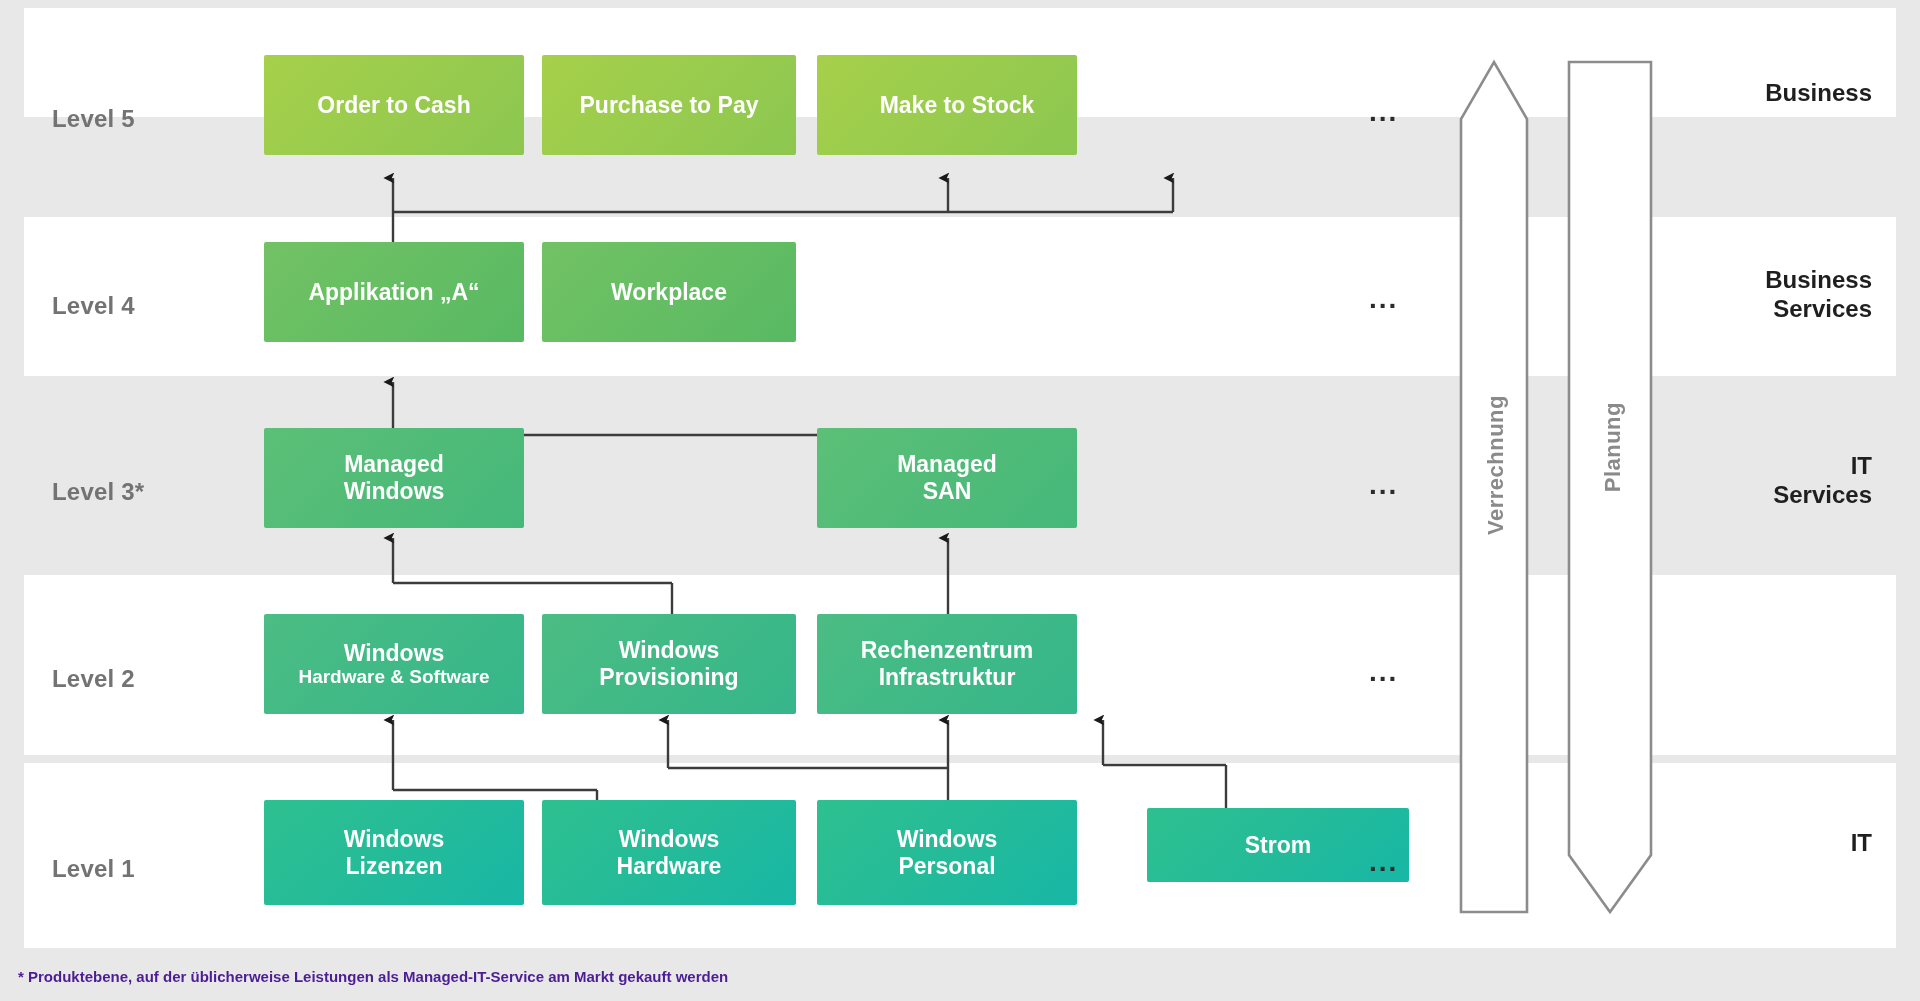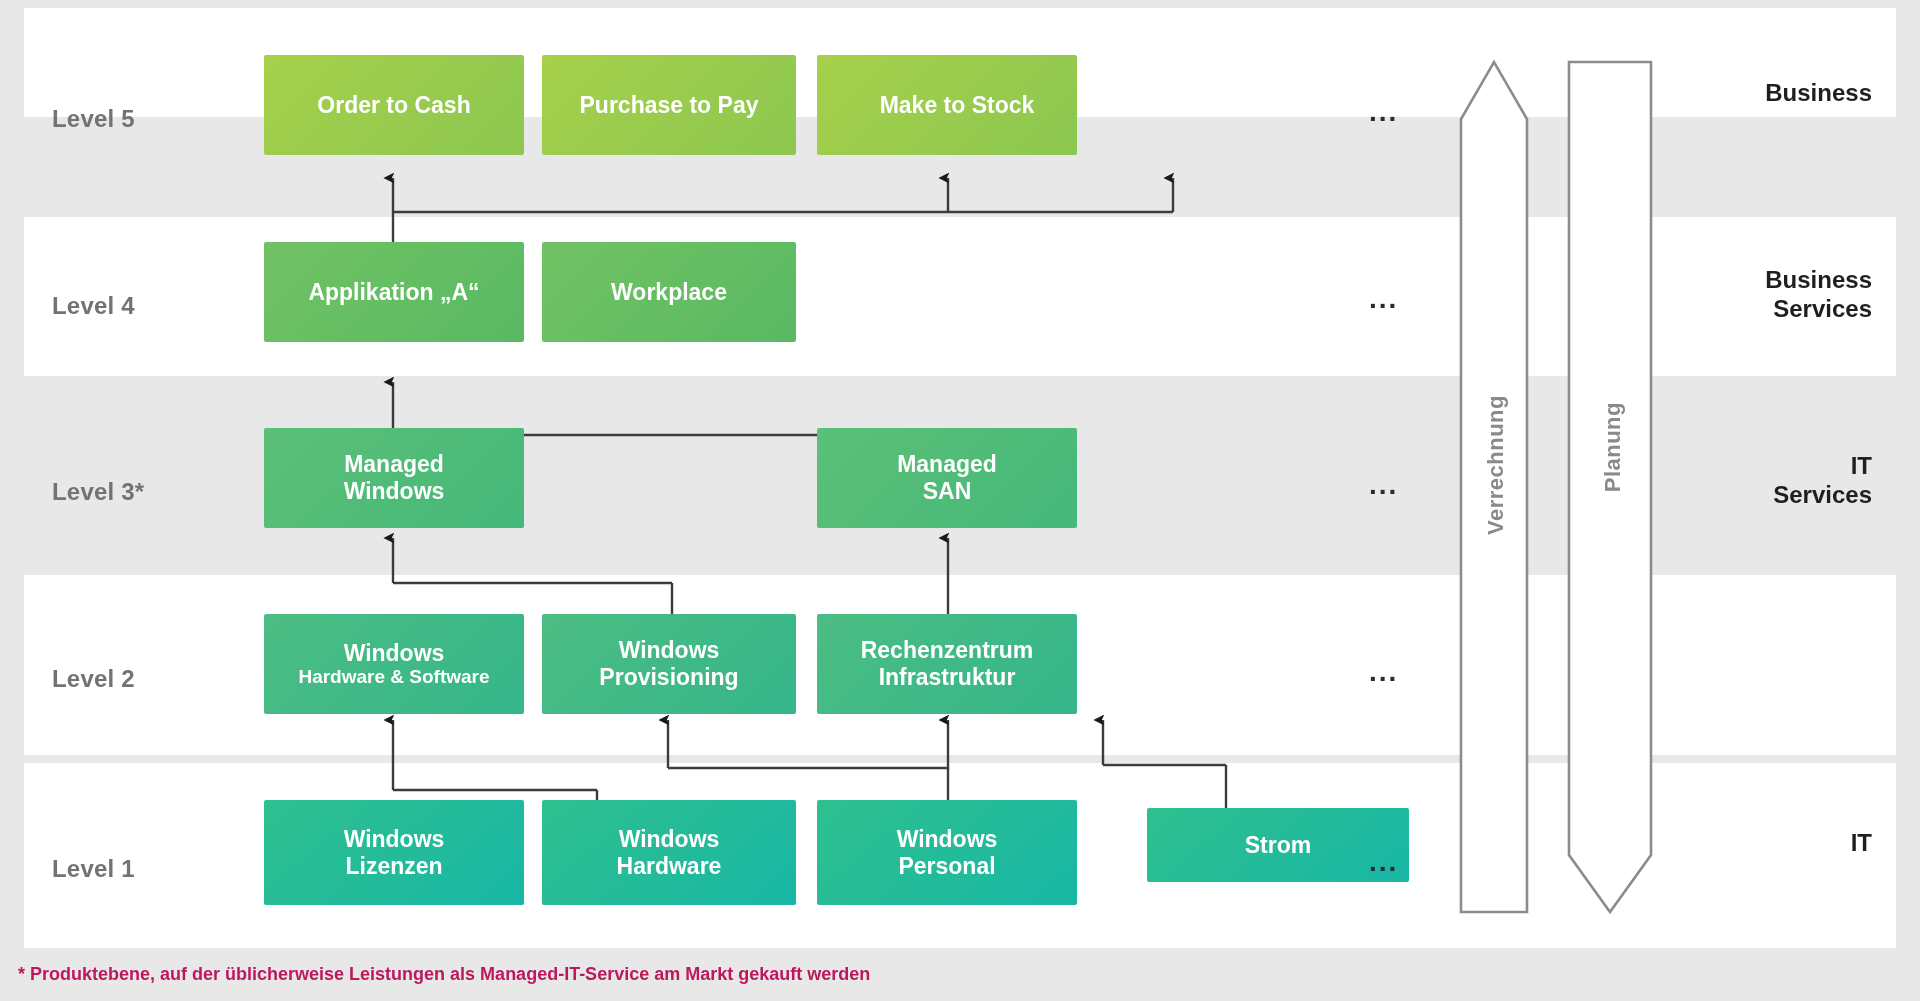--- a/index.html
+++ b/index.html
@@ -72,21 +72,21 @@
   .vlabel{
     position:absolute;
     font-size:22px;font-weight:bold;color:#8a8a8a;
     writing-mode:vertical-rl;transform:rotate(180deg);
     white-space:nowrap;letter-spacing:.5px;
   }
 
   
   .footnote{
     position:absolute;left:18px;bottom:16px;
-    font-size:18px;font-weight:bold;color:#be185d;
+    font-size:15px;font-weight:bold;color:#4c1d95;
     white-space:nowrap;
   }
 </style>
 </head>
 <body>
 
 <div id="root">
 
   <div class="band white" style="top:8px;height:109px;"></div>
   <div class="band gray" style="top:117px;height:100px;"></div>

